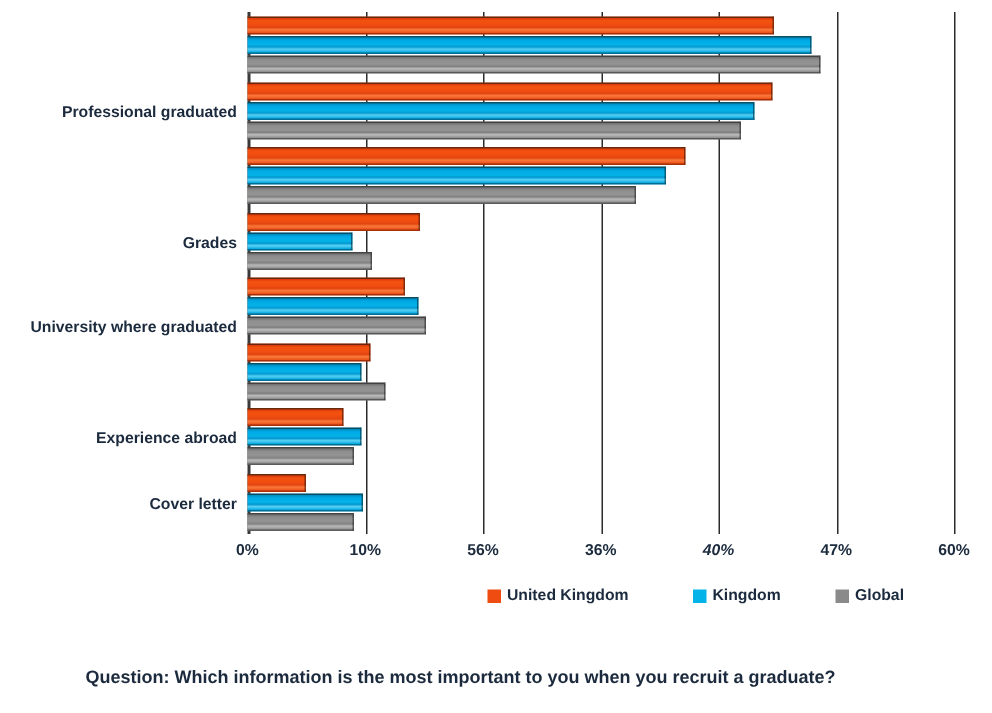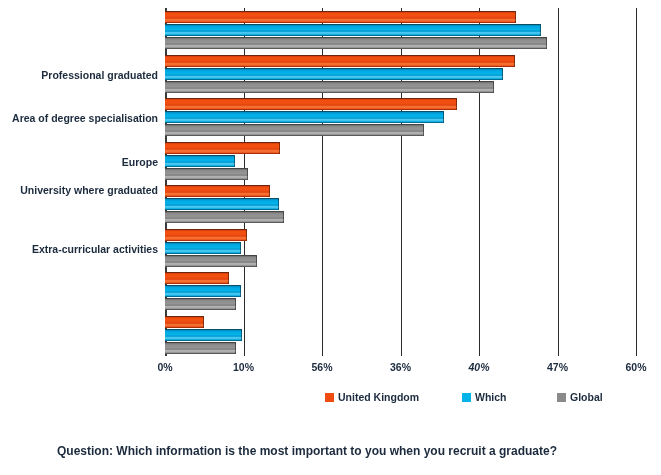--- a/index.html
+++ b/index.html
@@ -283,44 +283,44 @@
           </div>
           <div class="bar-track">
             <div class="bar gl" title="Global — Cover letter: 9%" style="width: 70.65px;"></div>
           </div>
         </div>
       </div>
   </div>
 
   <div id="category-labels">
       <div class="cat-label" style="top: 60.5px;">Professional graduated</div>
-      <div class="cat-label" style="top: 104px;">Area of degree specialisation</div>
-      <div class="cat-label" style="top: 147.5px;">Europe</div>
-      <div class="cat-label" style="top: 176px; text-align: right;">University where graduated</div>
-      <div class="cat-label" style="top: 234.5px;">Extra-curricular activities</div>
+      <div class="cat-label" style="top: 147.5px;">Grades</div>
+      <div class="cat-label" style="top: 204px; text-align: right;">University where graduated</div>
+      <div class="cat-label" style="top: 278px;">Experience abroad</div>
+      <div class="cat-label" style="top: 321.5px;">Cover letter</div>
     </div>
 
   <div id="x-axis-labels">
       <div class="x-tick-label" style="left: 165px;">0%</div>
       <div class="x-tick-label" style="left: 243.5px;">10%</div>
       <div class="x-tick-label" style="left: 322px;">56%</div>
       <div class="x-tick-label" style="left: 400.5px;">36%</div>
       <div class="x-tick-label" style="left: 479px; font-style: italic;">40%</div>
       <div class="x-tick-label" style="left: 557.5px;">47%</div>
       <div class="x-tick-label" style="left: 636px;">60%</div>
     </div>
 
   <div id="legend">
       <div class="legend-item" style="left: 325px;">
         <span class="legend-swatch uk"></span>
         <span class="legend-text">United Kingdom</span>
       </div>
       <div class="legend-item" style="left: 462px;">
         <span class="legend-swatch eu"></span>
-        <span class="legend-text">Which</span>
+        <span class="legend-text">Kingdom</span>
       </div>
       <div class="legend-item" style="left: 557px;">
         <span class="legend-swatch gl"></span>
         <span class="legend-text">Global</span>
       </div>
     </div>
 
   <div id="chart-caption">Question: Which information is the most important to you when you recruit a graduate?</div>
 
 </div>

